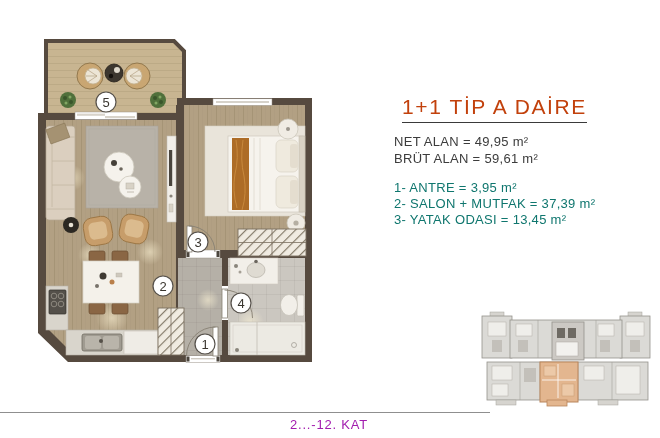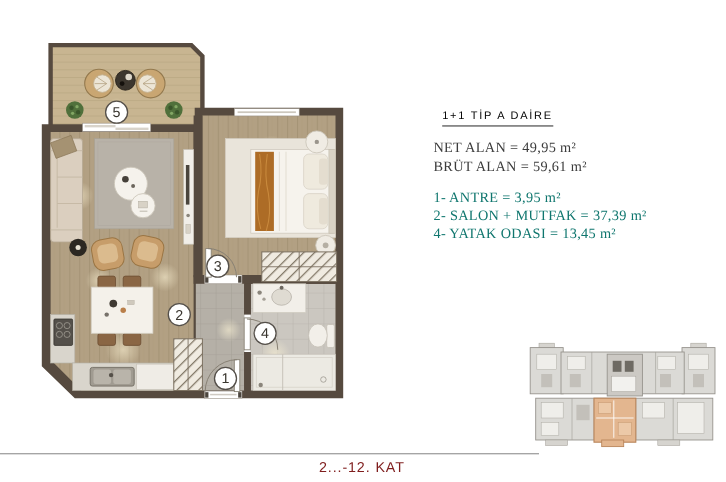--- a/index.html
+++ b/index.html
@@ -11,38 +11,38 @@
     font-family:"Liberation Sans", sans-serif;
     color:#3b3b3b;
   }
   .plan-svg{position:absolute;left:30px;top:36px;width:290px;height:332px;}
   .keyplan-svg{position:absolute;left:476px;top:308px;width:184px;height:100px;}
 
   .info-panel{position:absolute;left:394px;top:95px;width:220px;}
   .unit-title{
     display:inline-block;
     margin-left:8px;
-    font-size:10px;
+    font-size:21px;
     letter-spacing:1.6px;
-    color:#000000;
+    color:#c2410c;
     padding-bottom:3px;
     border-bottom:1.5px solid #3a3a3a;
     white-space:nowrap;
   }
   .area-lines{margin-top:11px;font-size:13px;line-height:16.5px;letter-spacing:0.3px;color:#3c3c3c;}
   .room-lines{margin-top:13px;font-size:13px;line-height:16px;letter-spacing:0.3px;color:#0f766e;}
-  .area-line,.room-line{white-space:nowrap;font-family:Liberation Serif, serif;}
+  .area-line,.room-line{white-space:nowrap;}
 
   .footer-rule{
     position:absolute;left:0;top:412px;width:490px;height:0;
     border-top:1px solid #8f8f8f;
   }
   .floor-label{
     position:absolute;left:290px;top:417px;
-    font-size:13px;letter-spacing:0.8px;color:#7f1d1d;white-space:nowrap;
+    font-size:13px;letter-spacing:0.8px;color:#a21caf;white-space:nowrap;
   }
 </style>
 </head>
 <body>
 
 <div class="page">
 
   <svg class="plan-svg" viewBox="30 36 290 332" xmlns="http://www.w3.org/2000/svg">
     <defs>
       <pattern id="woodV" width="9" height="48" patternUnits="userSpaceOnUse">
@@ -315,21 +315,21 @@
 
   <div class="info-panel">
     <div class="unit-title">1+1 TİP A DAİRE</div>
     <div class="area-lines">
       <div class="area-line">NET ALAN = 49,95 m²</div>
       <div class="area-line">BRÜT ALAN = 59,61 m²</div>
     </div>
     <div class="room-lines">
       <div class="room-line">1- ANTRE = 3,95 m²</div>
       <div class="room-line">2- SALON + MUTFAK = 37,39 m²</div>
-      <div class="room-line">4- YATAK ODASI = 13,45 m²</div>
+      <div class="room-line">3- YATAK ODASI = 13,45 m²</div>
     </div>
   </div>
 
   <svg class="keyplan-svg" viewBox="476 308 184 100" xmlns="http://www.w3.org/2000/svg">
 
     <rect x="490" y="312" width="14" height="5" fill="#d6d4cf" stroke="#a5a29b" stroke-width="0.5"></rect>
     <rect x="628" y="312" width="14" height="5" fill="#d6d4cf" stroke="#a5a29b" stroke-width="0.5"></rect>
 
     <g>
       <rect x="482" y="316" width="30" height="42" fill="#dbdad6" stroke="#95928c" stroke-width="0.8"></rect>

